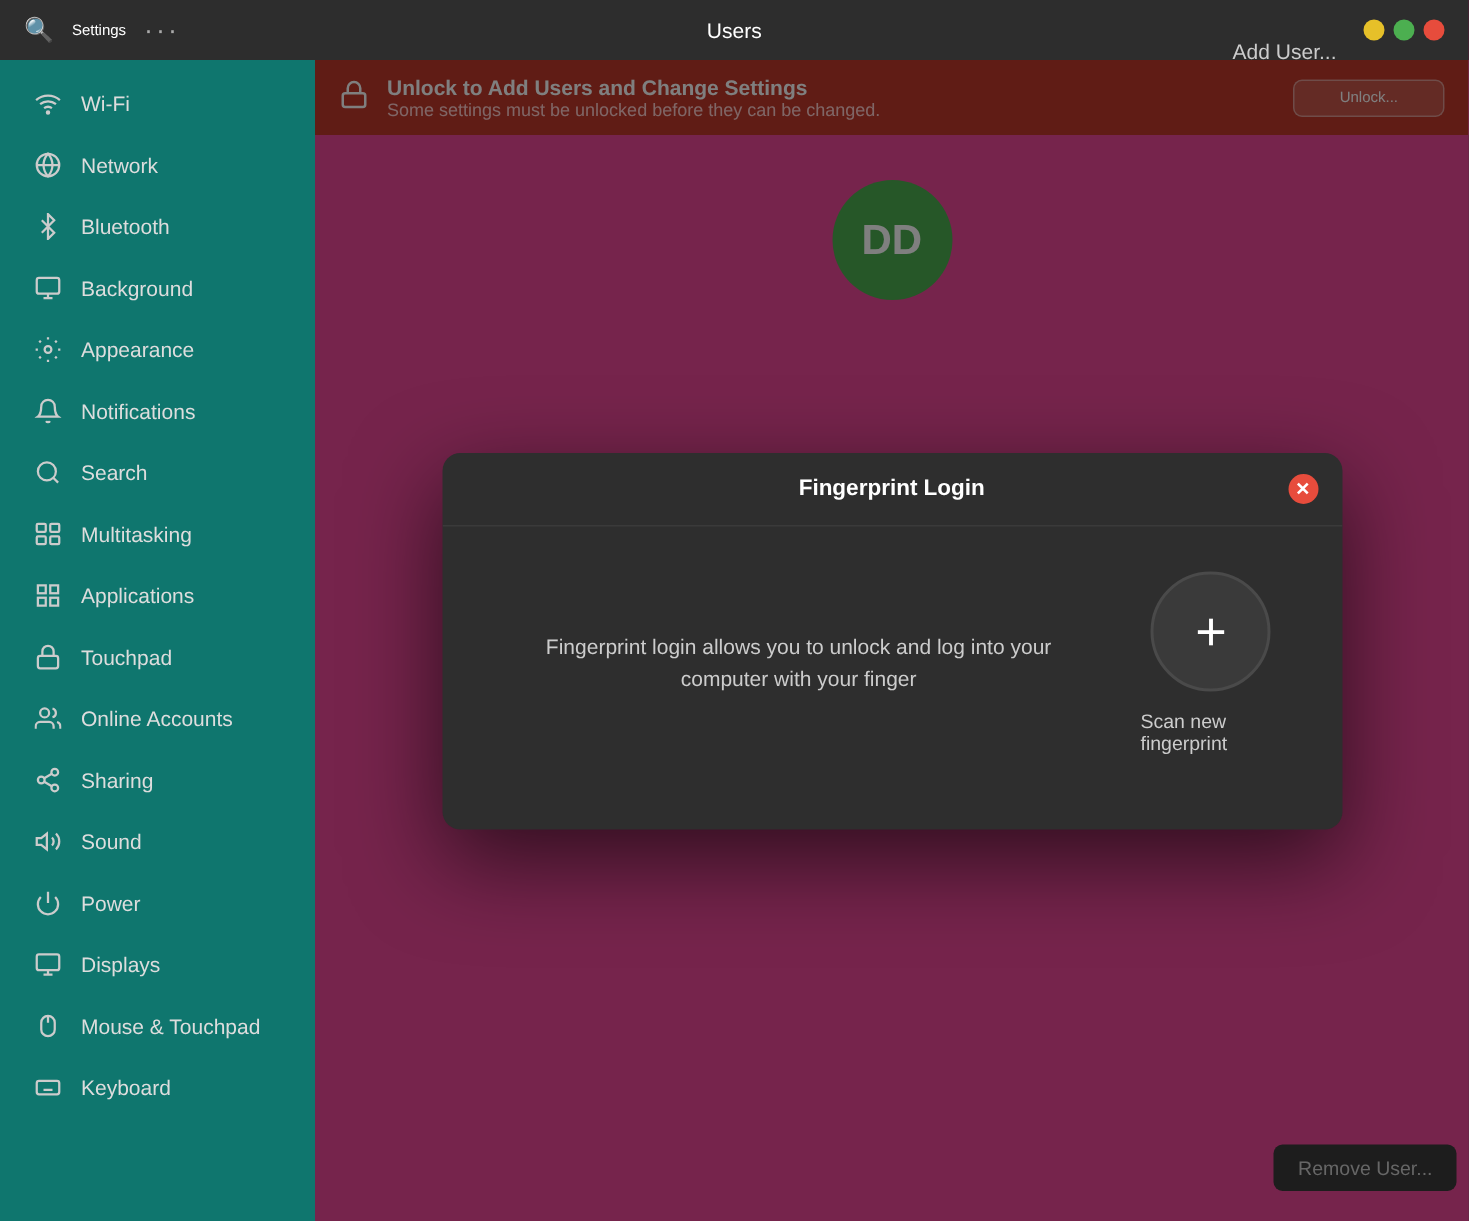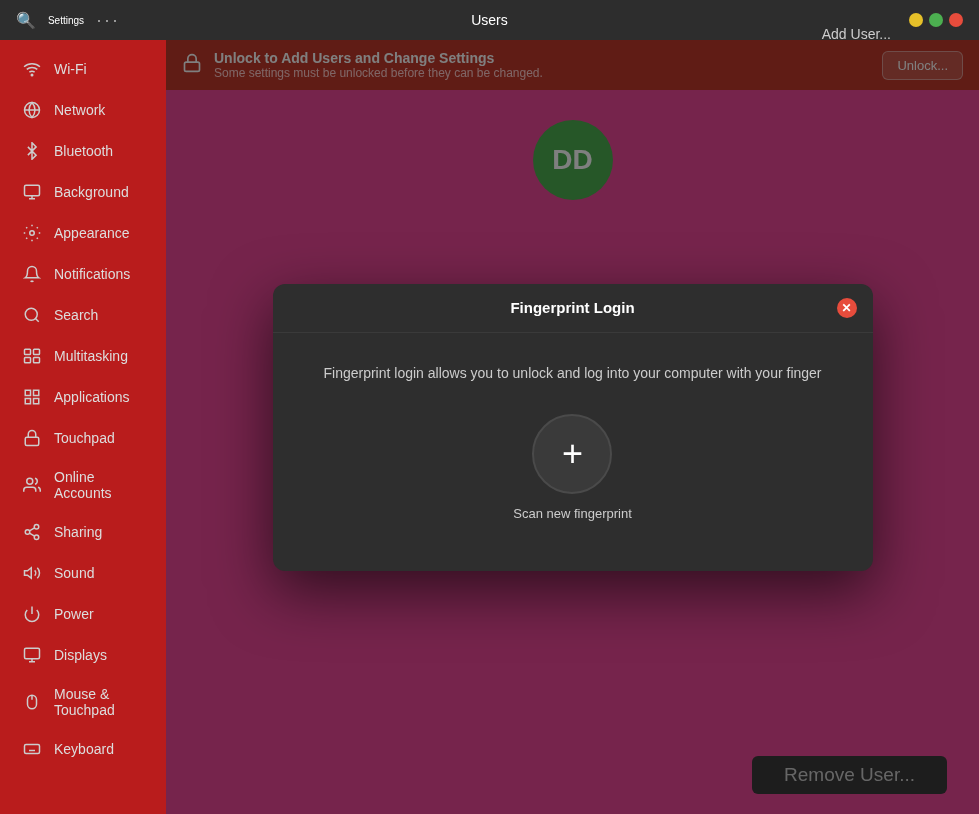--- a/index.html
+++ b/index.html
@@ -75,22 +75,22 @@
 
     
     .main-layout {
       display: flex;
       flex: 1;
       overflow: hidden;
     }
 
     
     .sidebar {
-      width: 166px;
-      background: #b91c1c;
+      width: 210px;
+      background: #0f766e;
       overflow-y: auto;
       flex-shrink: 0;
       padding: 8px 0;
     }
     .sidebar::-webkit-scrollbar { width: 4px; }
     .sidebar::-webkit-scrollbar-thumb { background: #444; border-radius: 2px; }
 
     .sidebar-item {
       display: flex;
       align-items: center;
@@ -155,22 +155,22 @@
     }
     .unlock-banner-subtitle {
       color: #ffcccc;
       font-size: 12px;
     }
     .unlock-btn {
       background: rgba(255,255,255,0.15);
       color: #fff;
       border: 1px solid rgba(255,255,255,0.4);
       border-radius: 6px;
-      padding: 6px 14px;
-      font-size: 13px;
+      padding: 6px 30px;
+      font-size: 10px;
       cursor: pointer;
       white-space: nowrap;
     }
 
     
     .user-avatar-area {
       display: flex;
       flex-direction: column;
       align-items: center;
       padding: 30px 0 20px;
@@ -185,27 +185,27 @@
       justify-content: center;
       font-size: 28px;
       font-weight: bold;
       color: #fff;
     }
 
     
     .remove-user-btn {
       position: absolute;
       bottom: 20px;
-      right: 32px;
+      right: 8px;
       background: #3a3a3a;
       color: #ccc;
       border: none;
       border-radius: 6px;
-      padding: 8px 32px;
-      font-size: 19px;
+      padding: 8px 16px;
+      font-size: 13px;
       cursor: pointer;
     }
 
     
     .modal-overlay {
       position: absolute;
       top: 0; left: 0; right: 0; bottom: 0;
       background: rgba(0,0,0,0.5);
       display: flex;
       align-items: center;
@@ -245,21 +245,21 @@
       display: flex;
       align-items: center;
       justify-content: center;
       color: #fff;
       font-size: 12px;
       font-weight: bold;
     }
     .modal-body {
       padding: 30px 40px 50px;
       display: flex;
-      flex-direction: column;
+      flex-direction: row;
       align-items: center;
       gap: 30px;
     }
     .modal-description {
       color: #ccc;
       font-size: 14px;
       text-align: center;
       line-height: 1.5;
     }
     .scan-fingerprint-area {

